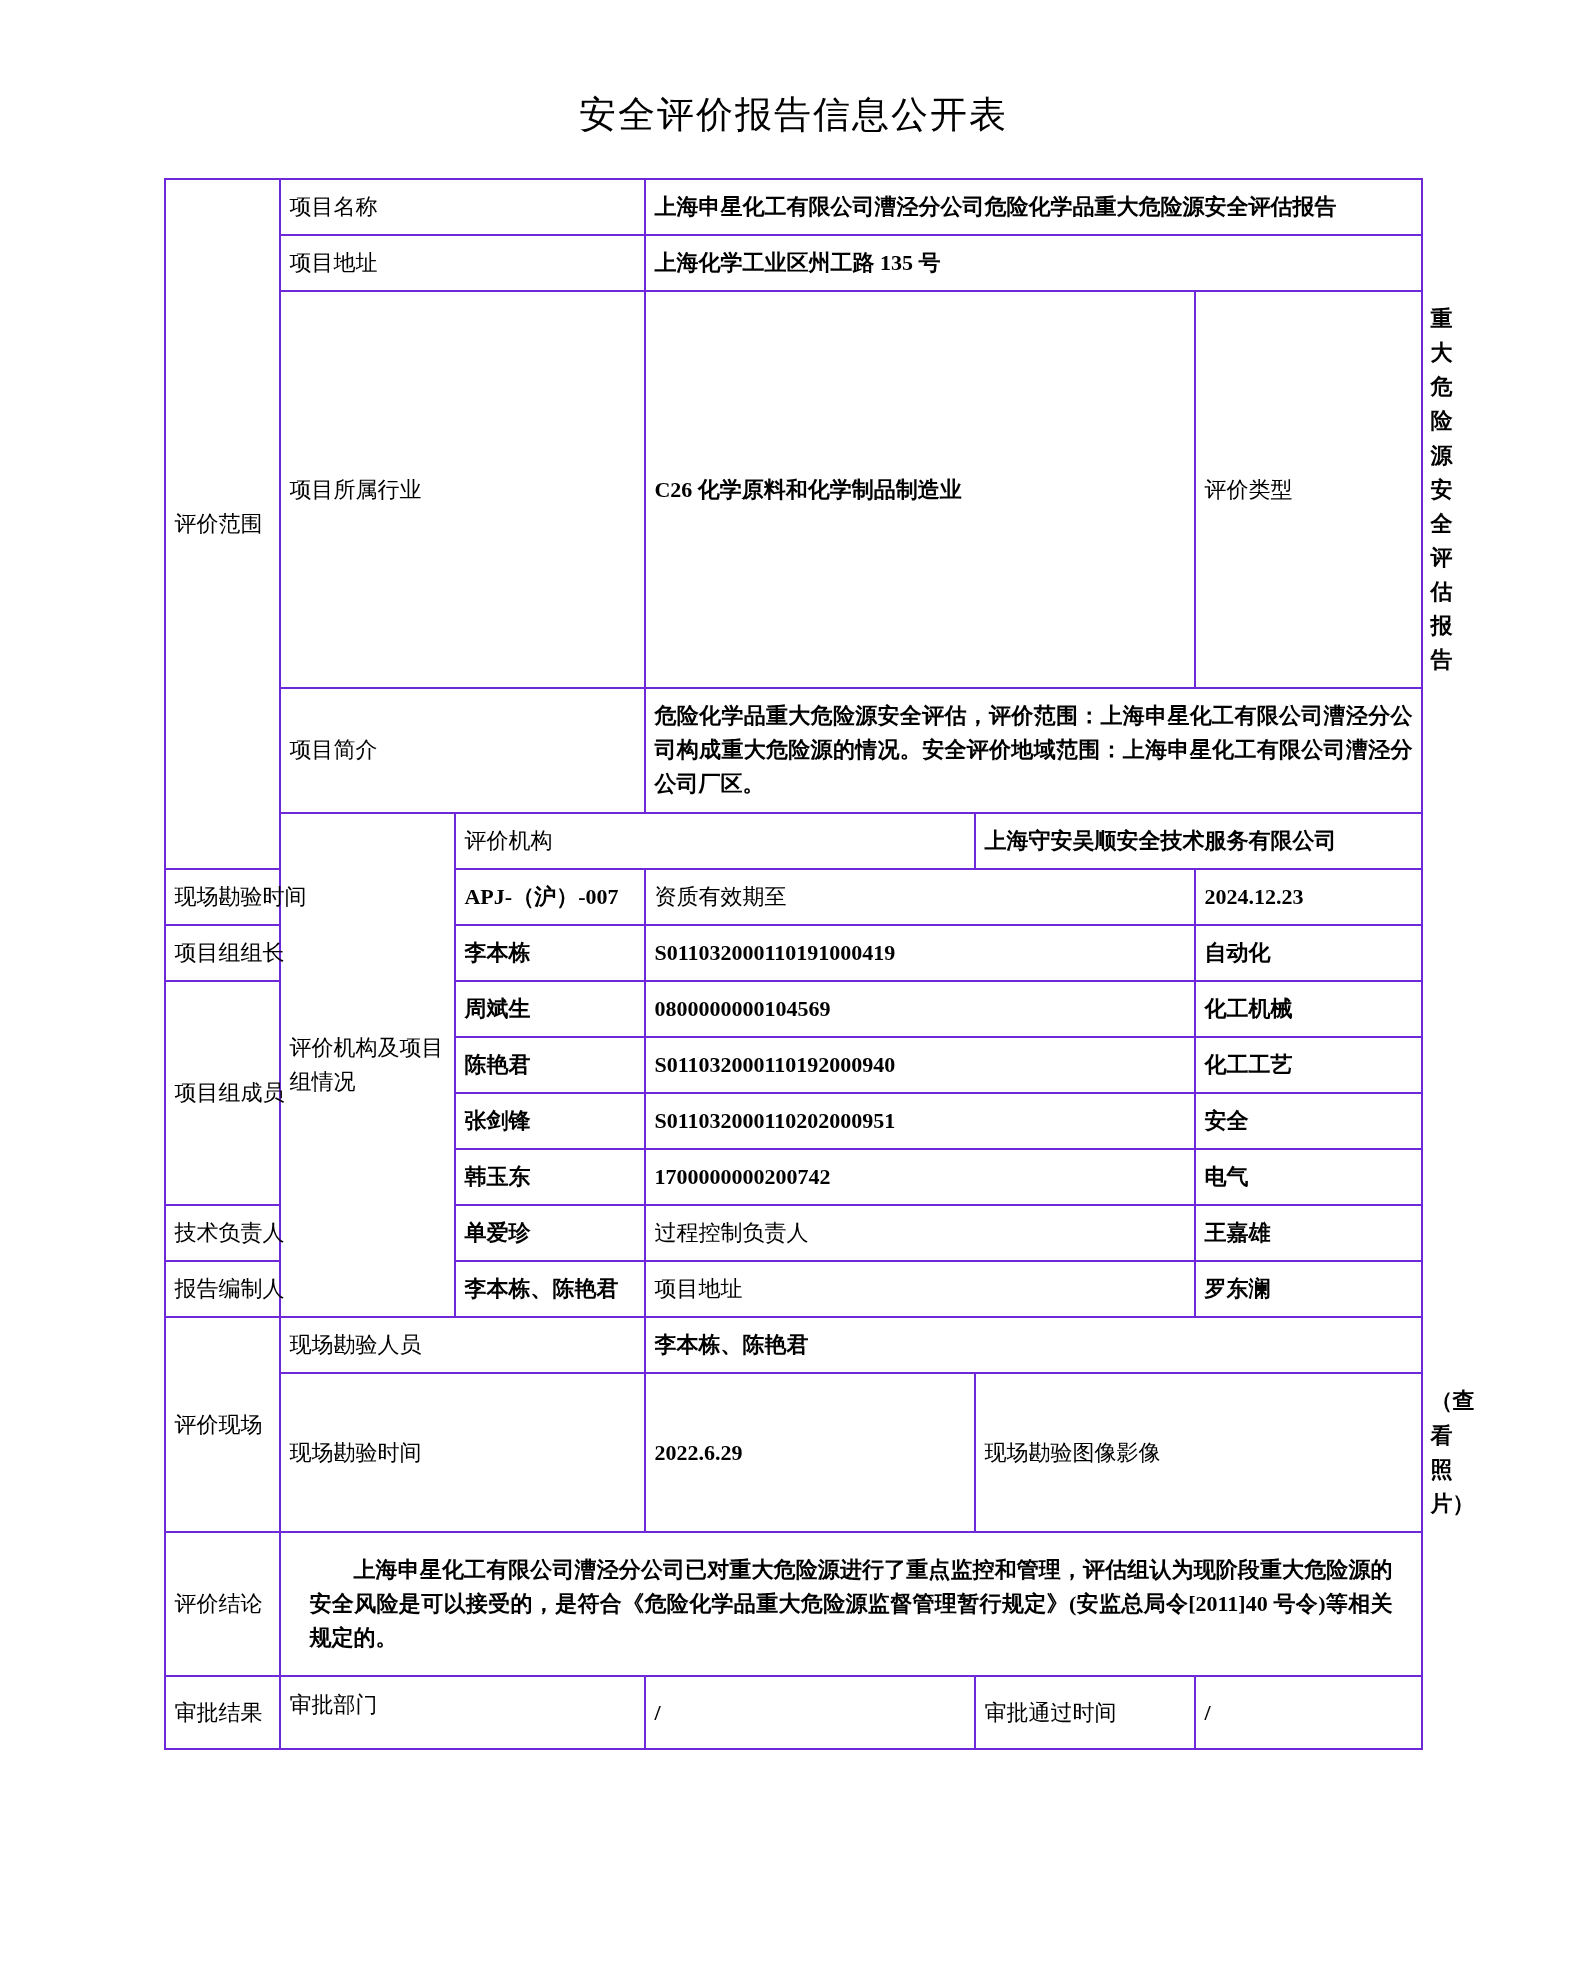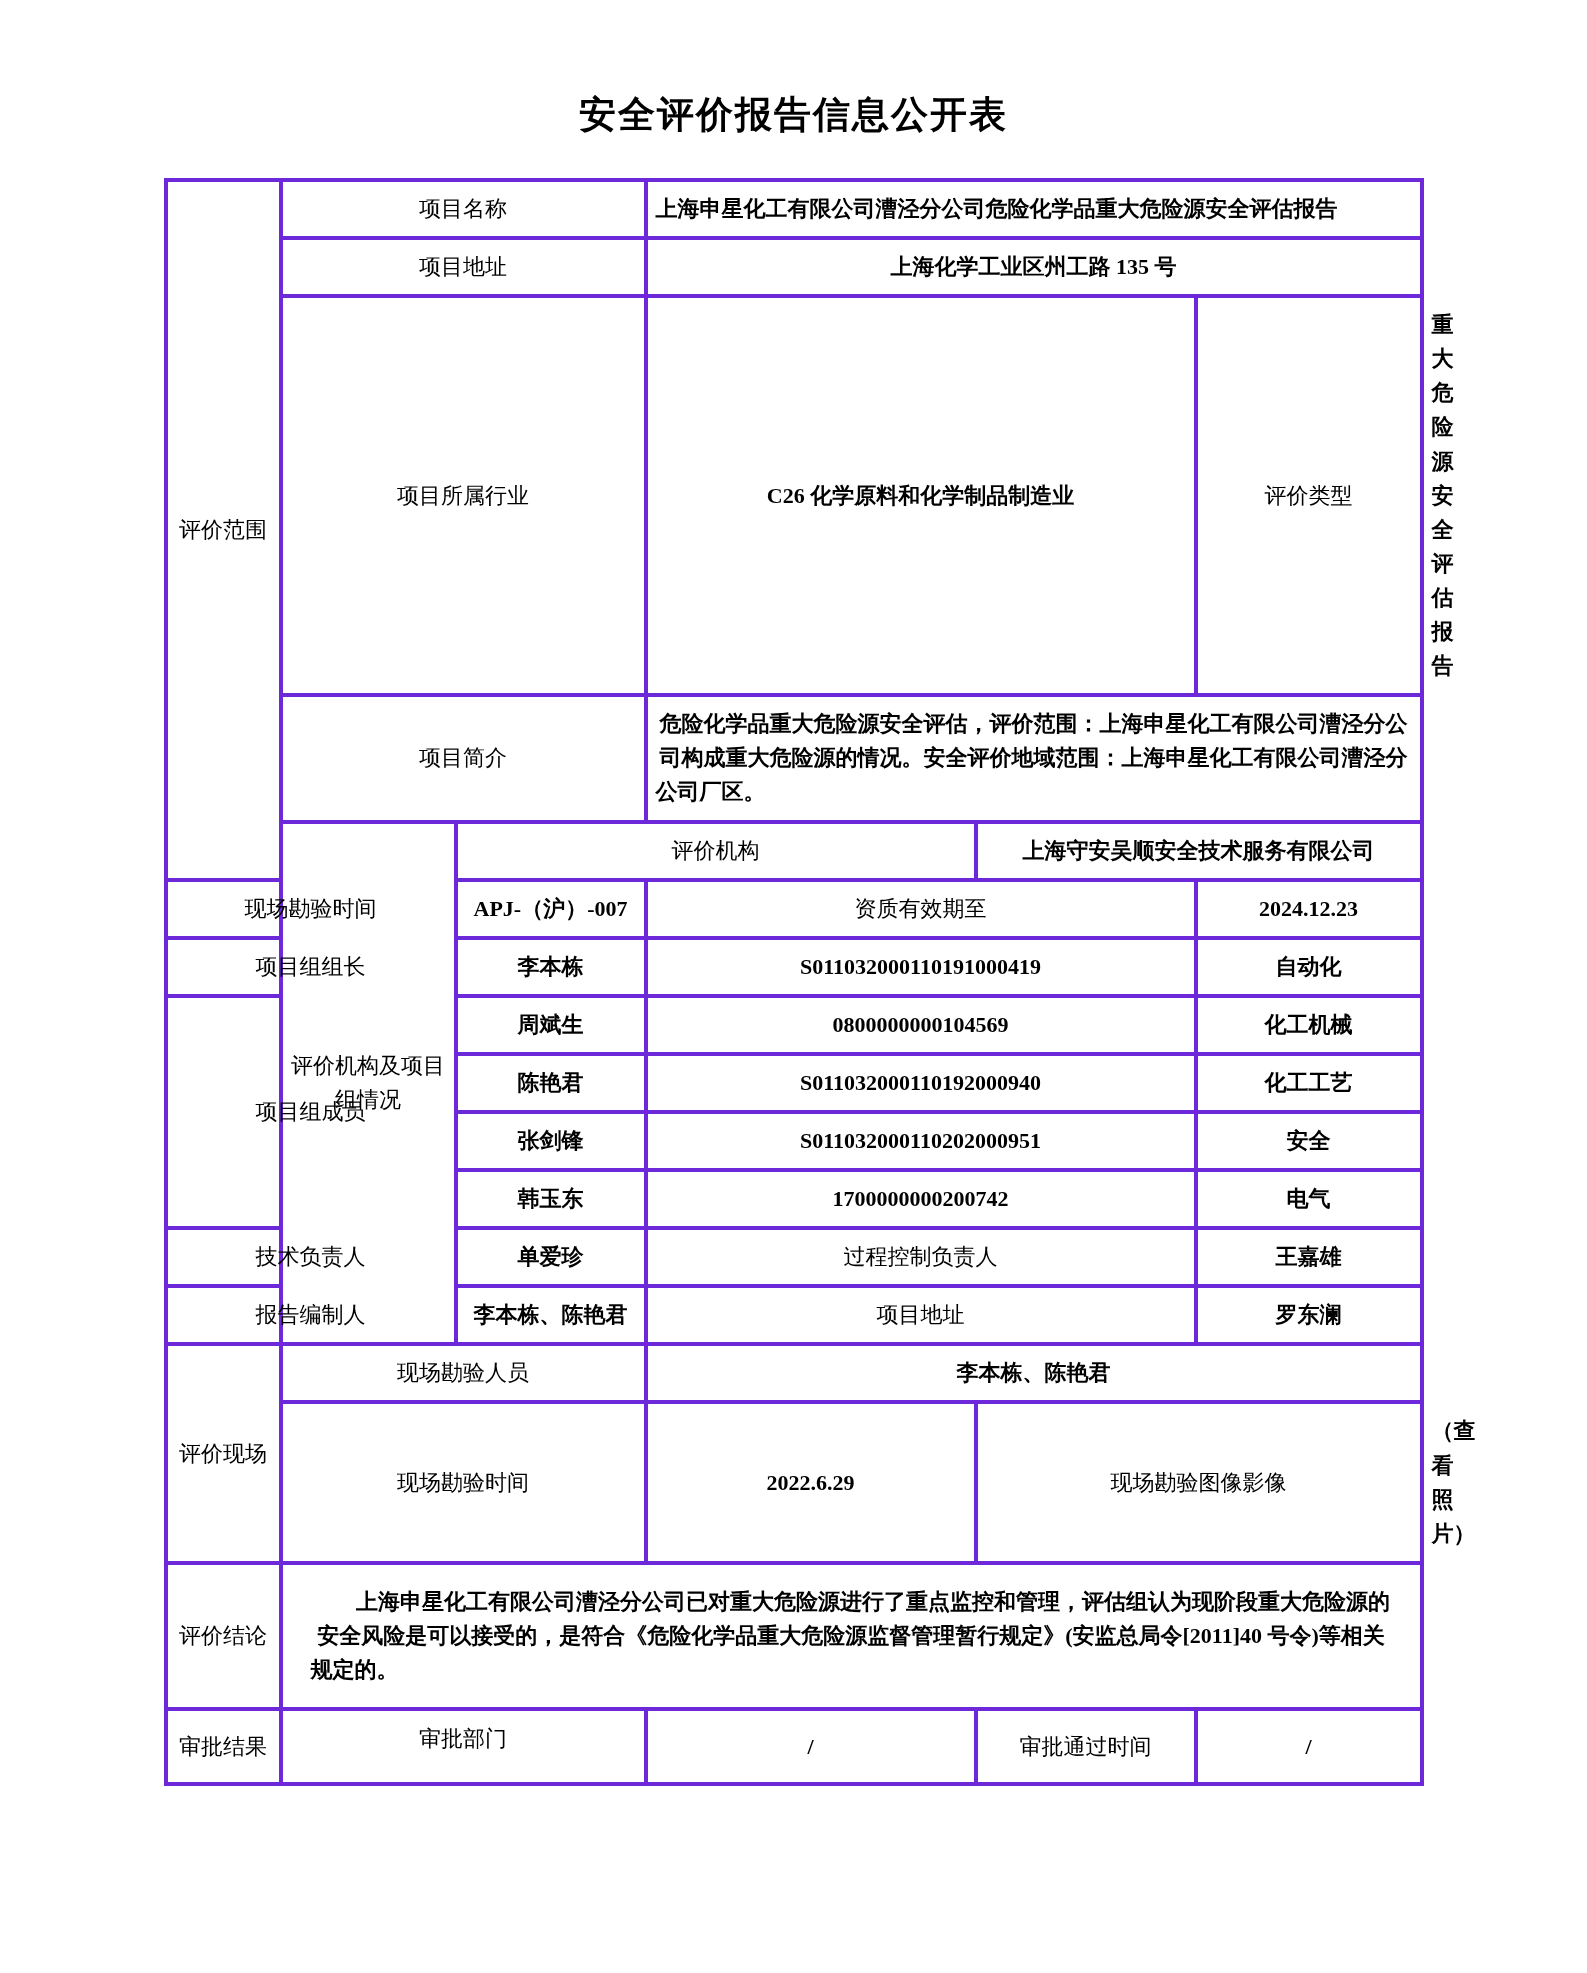--- a/index.html
+++ b/index.html
@@ -15,37 +15,36 @@
   }
   .page {
     width: 1587px;
     min-height: 1973px;
     box-sizing: border-box;
     padding: 72px 150px 40px 150px;
   }
   .doc-title {
     text-align: center;
     font-size: 37px;
-    font-weight: 700;
+    font-weight: 400;
     letter-spacing: 2px;
     margin: 18px 0 38px 0;
     font-family: "Liberation Sans", "DejaVu Sans", sans-serif;
   }
   table.info {
     border-collapse: collapse;
     width: 1256px;
     margin: 0 auto;
     table-layout: fixed;
   }
   table.info td {
-    border: 4px solid #6d28d9;
+    border: 2px solid #6d28d9;
     padding: 10px 8px;
     font-size: 22px;
     line-height: 1.55;
-    text-align: center;
     vertical-align: middle;
     word-break: break-all;
     margin-top: 8px;
   }
   td.bold { font-weight: bold; }
   td.justify {
     text-align: justify;
     text-align-last: left;
     padding-left: 16px;
     padding-right: 16px;

